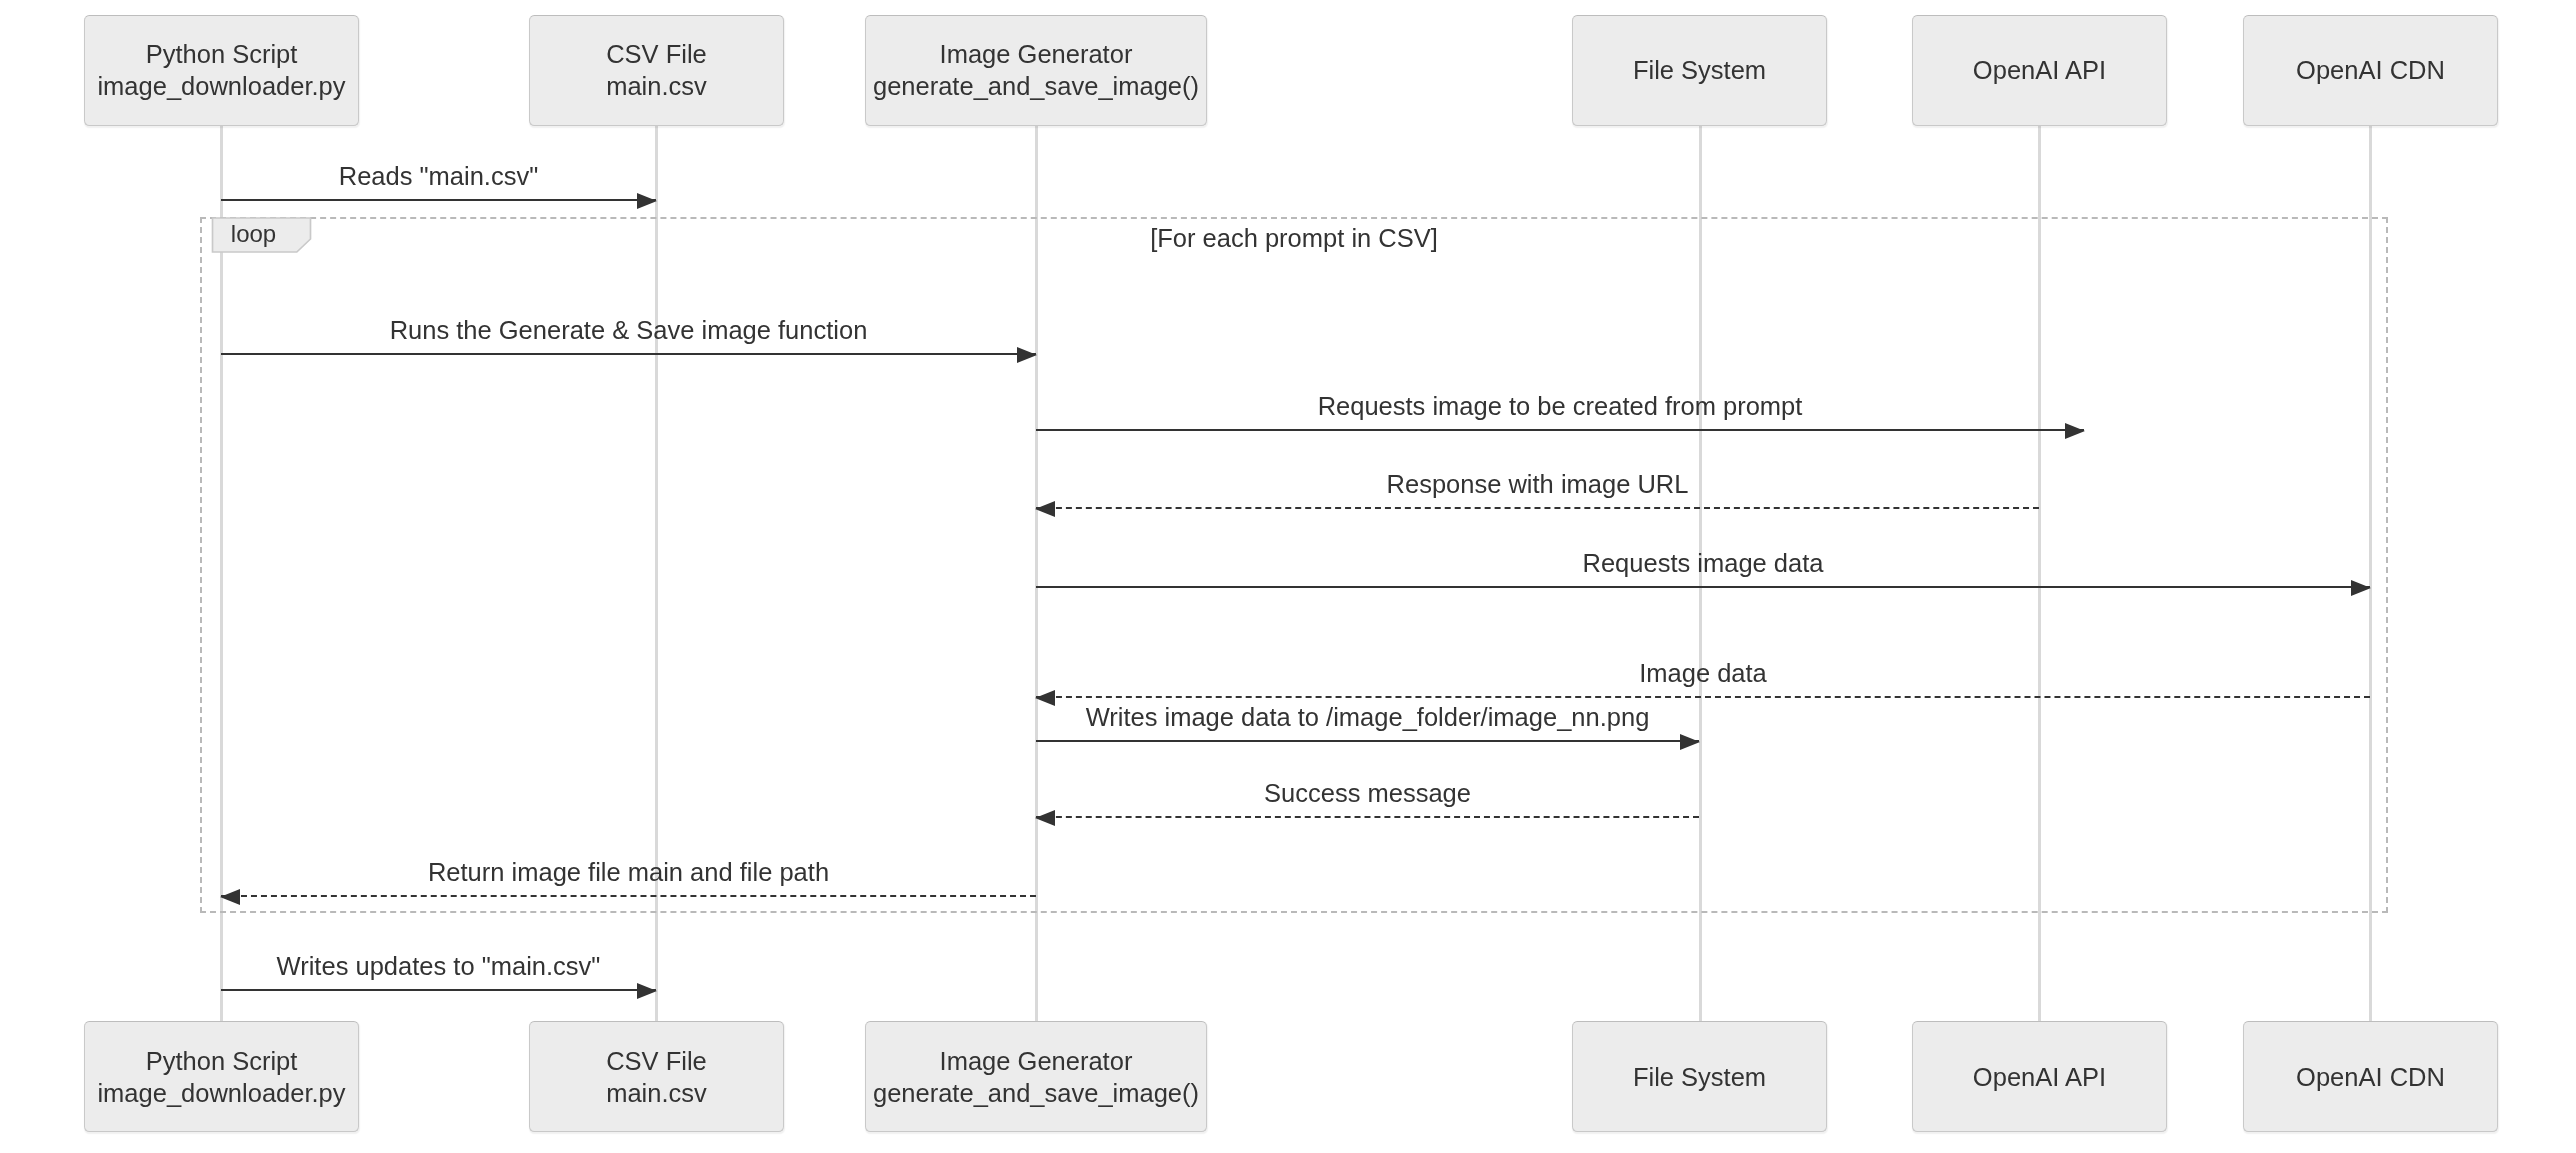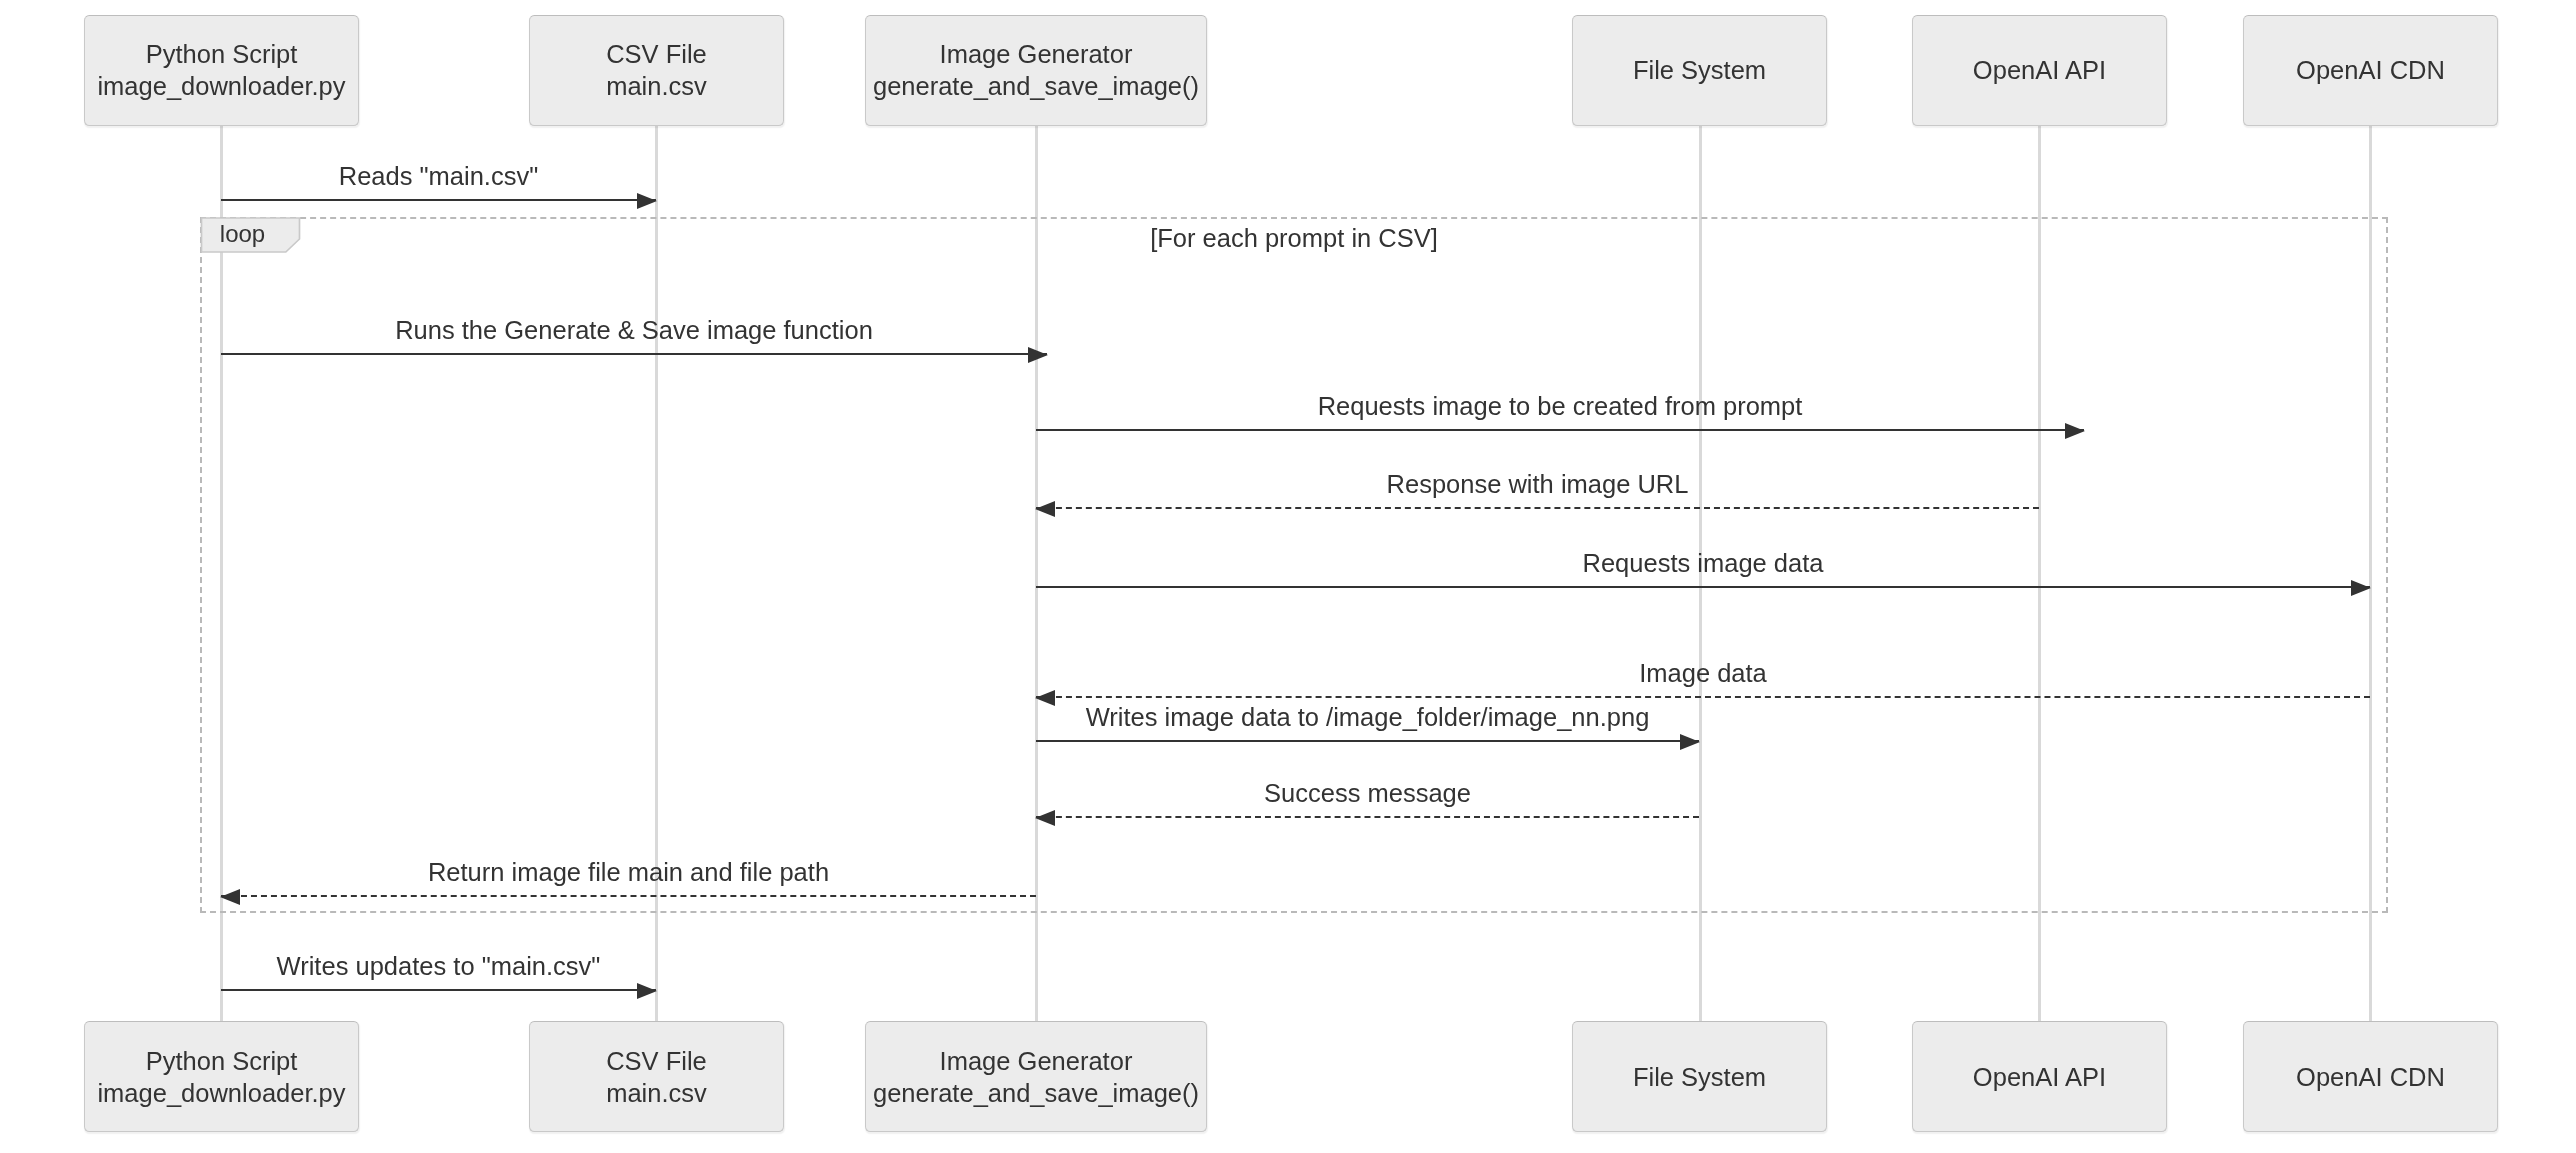--- a/index.html
+++ b/index.html
@@ -27,21 +27,21 @@
     font-size:25.5px;line-height:32px;text-align:center;color:var(--c-text);
     box-shadow:0.7px 1.3px 1.3px rgba(0,0,0,0.06);
     box-sizing:border-box;
   }
   .actor .l2:empty{display:none;}
   
   .loop-box{
     position:absolute;left:200px;top:217px;width:2188px;height:696px;
     border:2px dashed var(--c-loop-border);box-sizing:border-box;
   }
-  .loop-label{position:absolute;left:200px;top:217px;width:101px;height:36px;}
+  .loop-label{position:absolute;left:211px;top:217px;width:101px;height:36px;}
   .loop-label svg{position:absolute;left:0;top:0;}
   .loop-label .txt{
     position:absolute;left:0;top:0;width:85px;height:34px;
     display:flex;align-items:center;justify-content:center;
     font-size:24px;color:var(--c-text);
   }
   .loop-condition{
     position:absolute;left:200px;top:221px;width:2188px;height:34px;
     display:flex;align-items:center;justify-content:center;
     font-size:25.5px;color:var(--c-text);
@@ -78,21 +78,21 @@
     </svg>
     <div class="txt">loop</div>
   </div>
 
   <div class="msg" style="left:221px;top:161px;width:435px;height:40px;">
     <div class="label">Reads "main.csv"</div>
     <div class="line"></div>
     <div class="head right"></div>
   </div>
 
-  <div class="msg" style="left:221px;top:315px;width:815px;height:40px;padding-left:11px;">
+  <div class="msg" style="left:221px;top:315px;width:815px;height:40px;">
     <div class="label">Runs the Generate &amp; Save image function</div>
     <div class="line"></div>
     <div class="head right"></div>
   </div>
 
   <div class="msg" style="left:1036px;top:391px;width:1003px;height:40px;padding-left:45px;">
     <div class="label">Requests image to be created from prompt</div>
     <div class="line"></div>
     <div class="head right"></div>
   </div>

